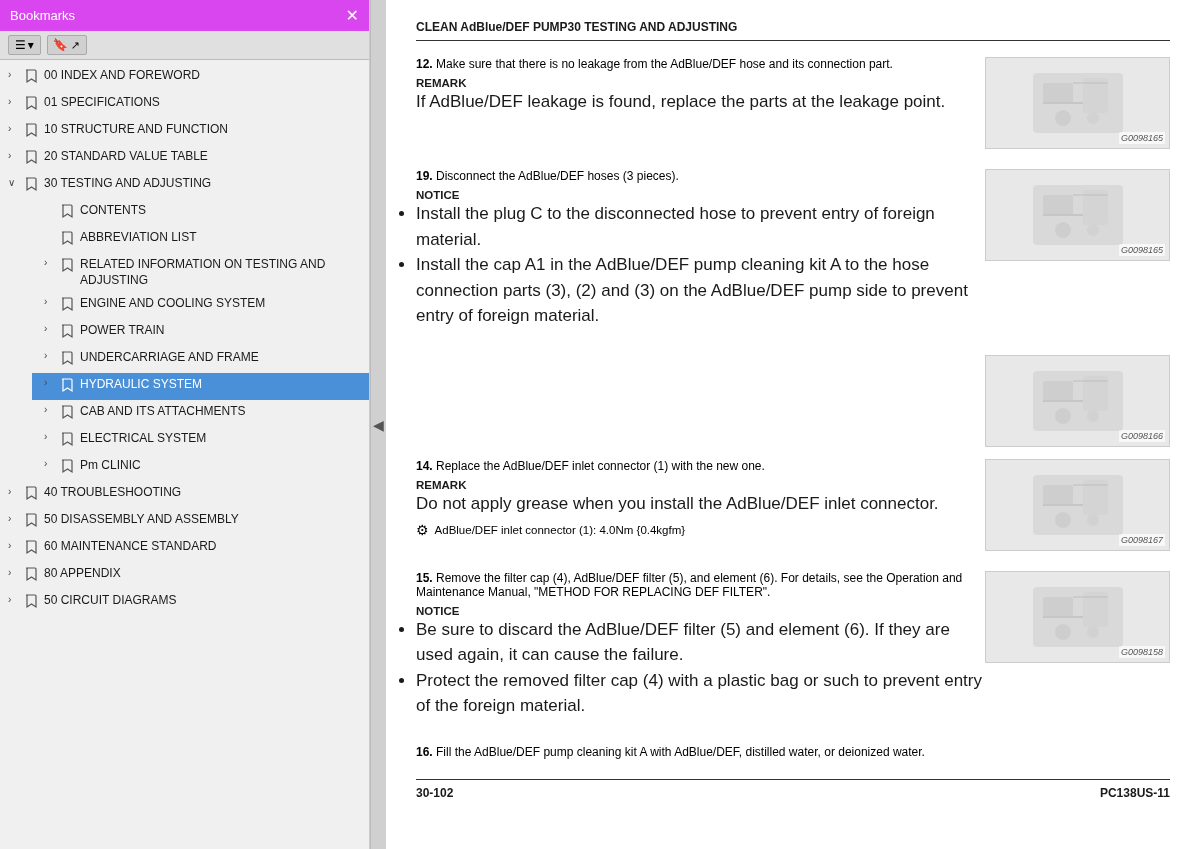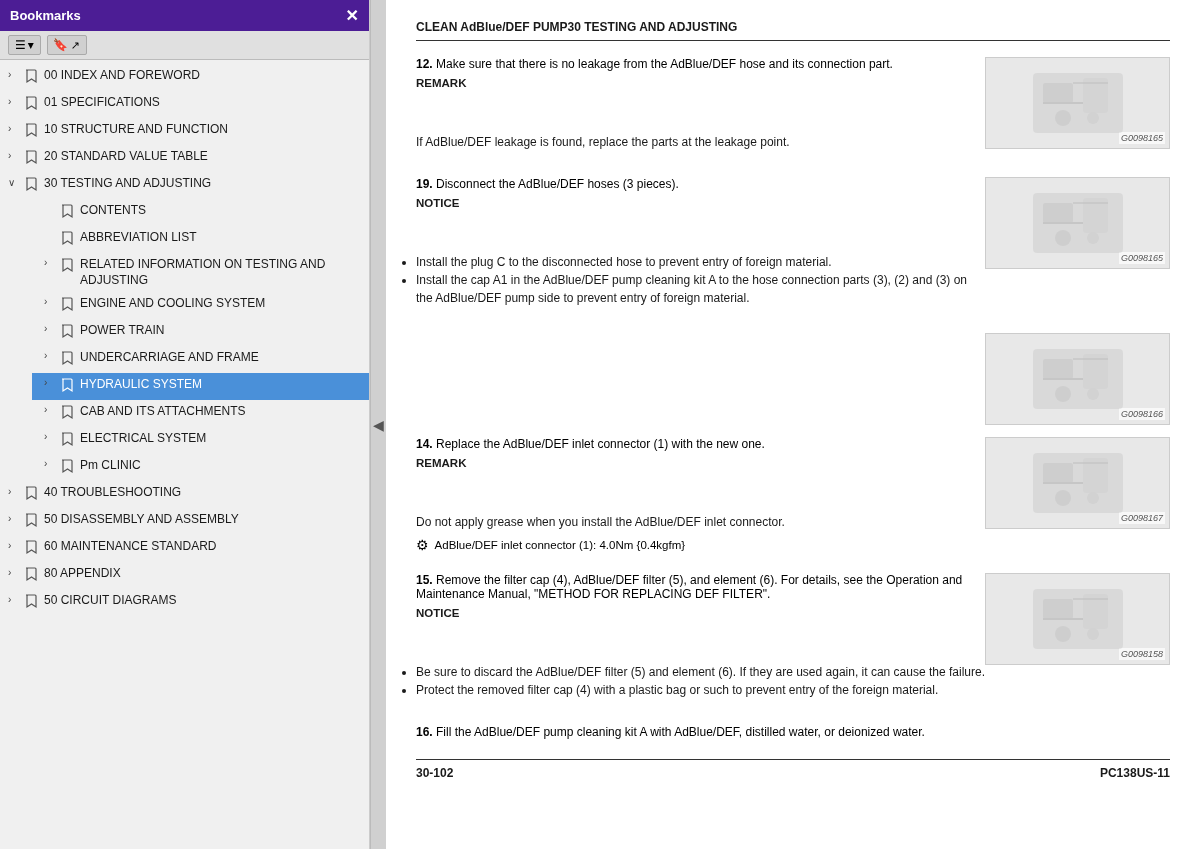--- a/index.html
+++ b/index.html
@@ -10,28 +10,28 @@
       width: 370px;
       min-width: 370px;
       background: #f0f0f0;
       border-right: 1px solid #ccc;
       display: flex;
       flex-direction: column;
       height: 849px;
       overflow: hidden;
     }
     #sidebar-header {
-      background: #4c1d95;
+      background: #d946ef;
       color: #fff;
       display: flex;
       align-items: center;
       justify-content: space-between;
       padding: 6px 10px;
       font-size: 13px;
-      font-weight: bold;
+      font-weight: normal;
     }
     #sidebar-toolbar {
       background: #e0e0e0;
       border-bottom: 1px solid #bbb;
       display: flex;
       align-items: center;
       padding: 4px 8px;
       gap: 6px;
     }
     .toolbar-btn {
@@ -174,25 +174,24 @@
     }
     .notice-box {
       margin: 6px 0;
     }
     .notice-title {
       font-size: 11.5px;
       font-weight: bold;
       color: #1a1a1a;
     }
     .notice-body {
-      font-size: 12px;
+      font-size: 17px;
       line-height: 1.5;
       color: #1a1a1a;
       padding-left: 0;
-      margin-top: 44px;
     }
     .torque-line {
       display: flex;
       align-items: center;
       gap: 6px;
       font-size: 11.5px;
       margin-top: 4px;
     }
     .torque-icon {
       font-size: 14px;

